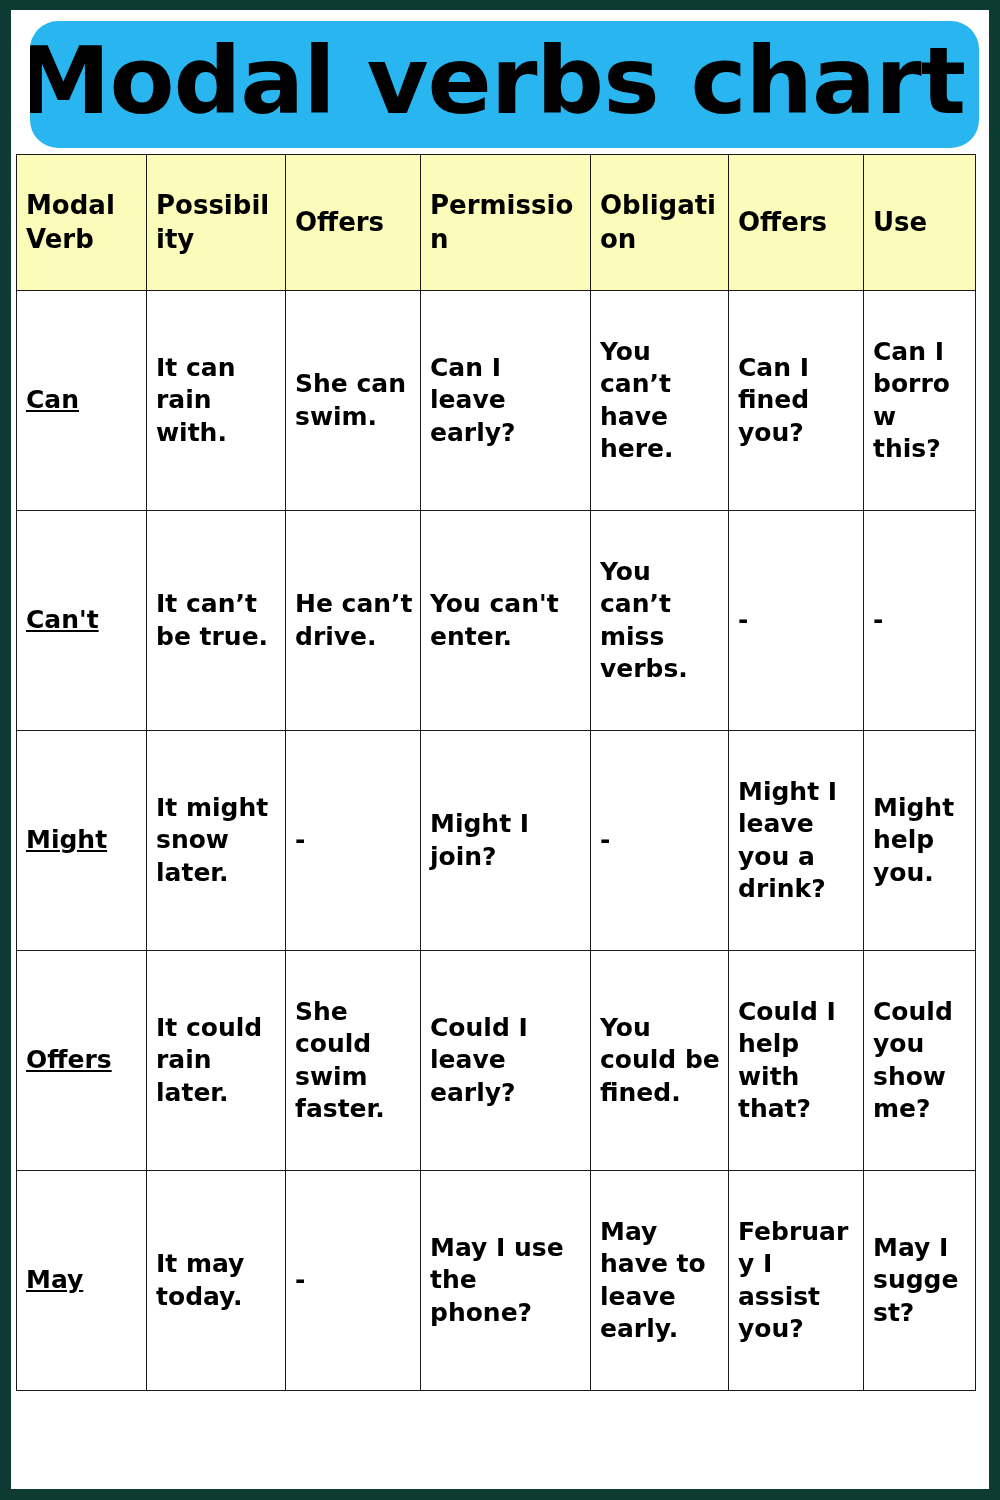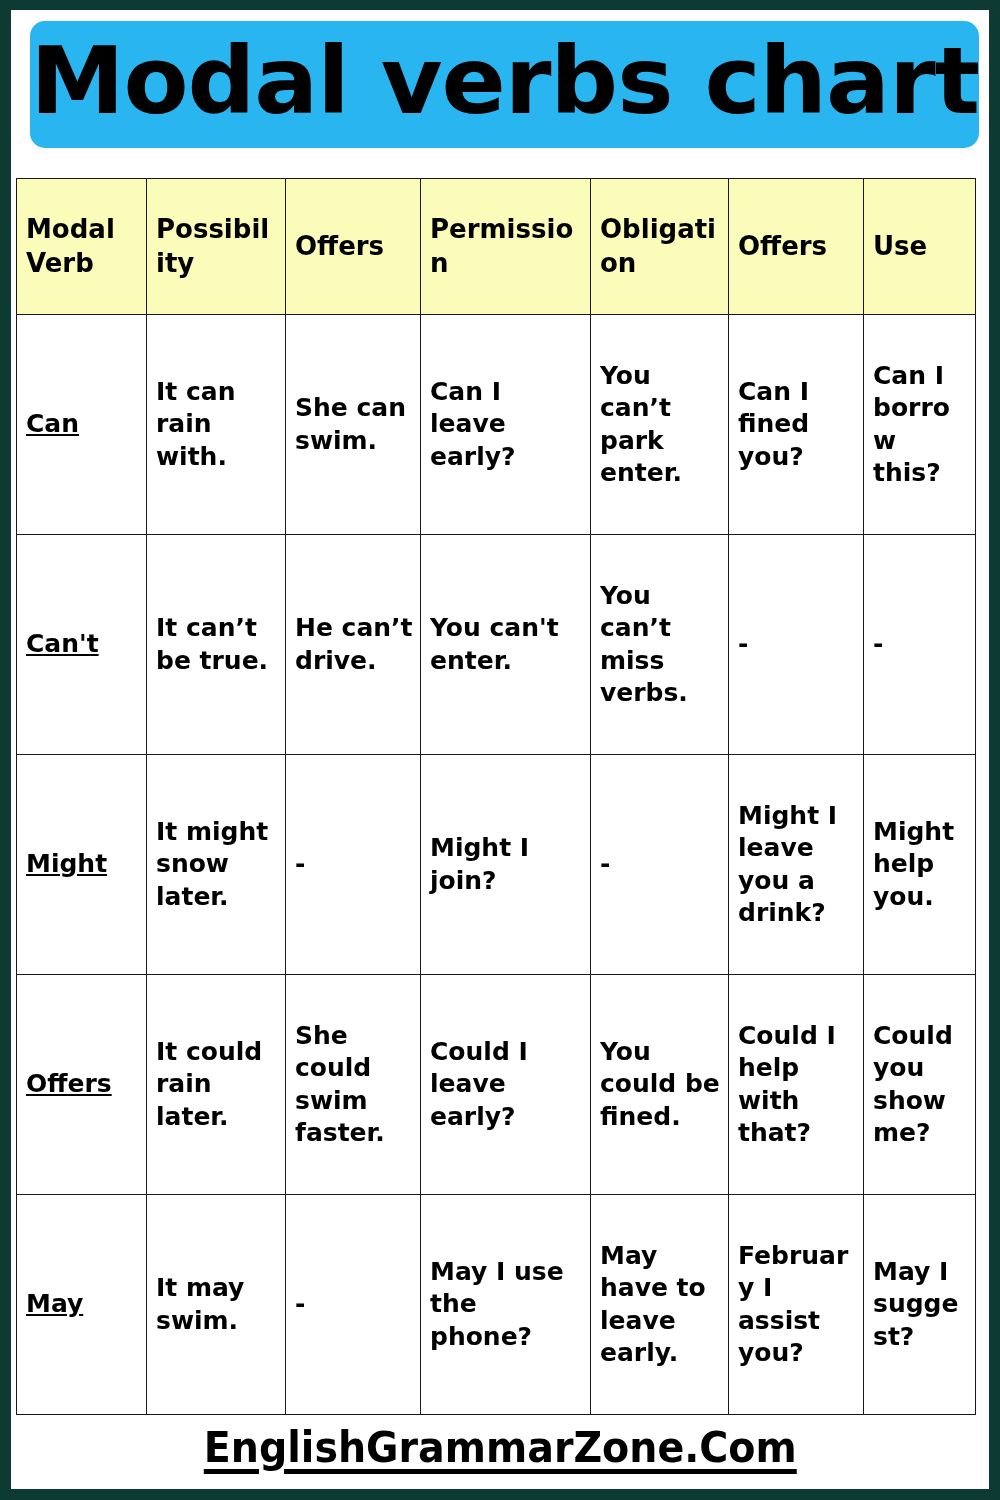--- a/index.html
+++ b/index.html
@@ -29,43 +29,43 @@
   }
 
   
   .banner {
     position: absolute;
     left: 19px;
     top: 11px;
     width: 949px;
     height: 127px;
     background: #29b6f0;
-    border-radius: 15px;
+    border-radius: 28px;
     display: flex;
     align-items: center;
-    justify-content: center;
+    justify-content: flex-start;
     overflow: hidden;
   }
   .banner-title {
     font-family: "DejaVu Sans", sans-serif;
     font-weight: bold;
     font-size: 92px;
     line-height: 1;
     color: #000000;
     letter-spacing: -1px;
     transform: scaleX(1.03);
     white-space: nowrap;
     padding-bottom: 6px;
   }
 
   
   .chart-table {
     position: absolute;
     left: 5px;
-    top: 168px;
+    top: 144px;
     width: 959px;
     border-collapse: collapse;
     table-layout: fixed;
     background: #737373;
   }
   .chart-table td, .chart-table th {
     border: 1.6px solid #1a1a1a;
     padding: 6px 7px 6px 9px;
     text-align: left;
     vertical-align: middle;
@@ -150,21 +150,21 @@
           <th>Offers</th>
           <th>Use</th>
         </tr>
       </thead>
       <tbody>
         <tr>
           <td class="verb-cell">Can</td>
           <td>It can rain with.</td>
           <td>She can swim.</td>
           <td>Can I leave early?</td>
-          <td>You can’t park enter.</td>
+          <td>You can’t have here.</td>
           <td>Can I fined you?</td>
           <td>Can I borrow this?</td>
         </tr>
         <tr>
           <td class="verb-cell">Can't</td>
           <td>It can’t be true.</td>
           <td>He can’t drive.</td>
           <td>You can't enter.</td>
           <td>You can’t miss verbs.</td>
           <td class="dash-cell">-</td>
@@ -183,28 +183,25 @@
           <td class="verb-cell">Offers</td>
           <td>It could rain later.</td>
           <td>She could swim faster.</td>
           <td>Could I leave early?</td>
           <td>You could be fined.</td>
           <td>Could I help with that?</td>
           <td>Could you show me?</td>
         </tr>
         <tr>
           <td class="verb-cell">May</td>
-          <td>It may swim.</td>
+          <td>It may today.</td>
           <td class="dash-cell">-</td>
           <td>May I use the phone?</td>
           <td>May have to leave early.</td>
           <td>February I assist you?</td>
           <td>May I suggest?</td>
         </tr>
       </tbody>
     </table>
 
-    <div class="footer">
-      <span class="footer-text">EnglishGrammarZone.Com</span>
-    </div>
 
   </div>
 </div>
 
 </body></html>

